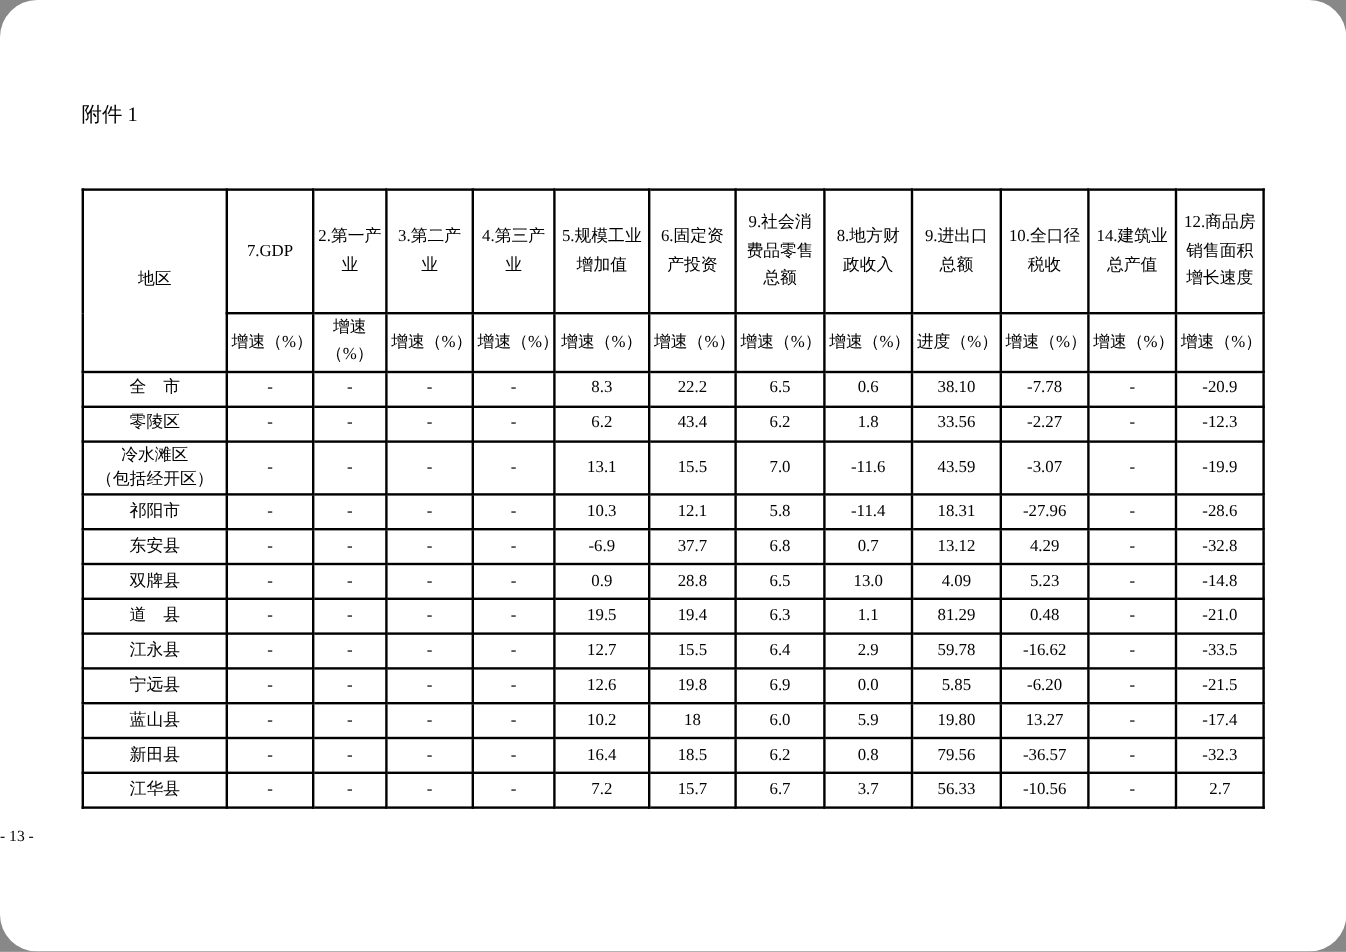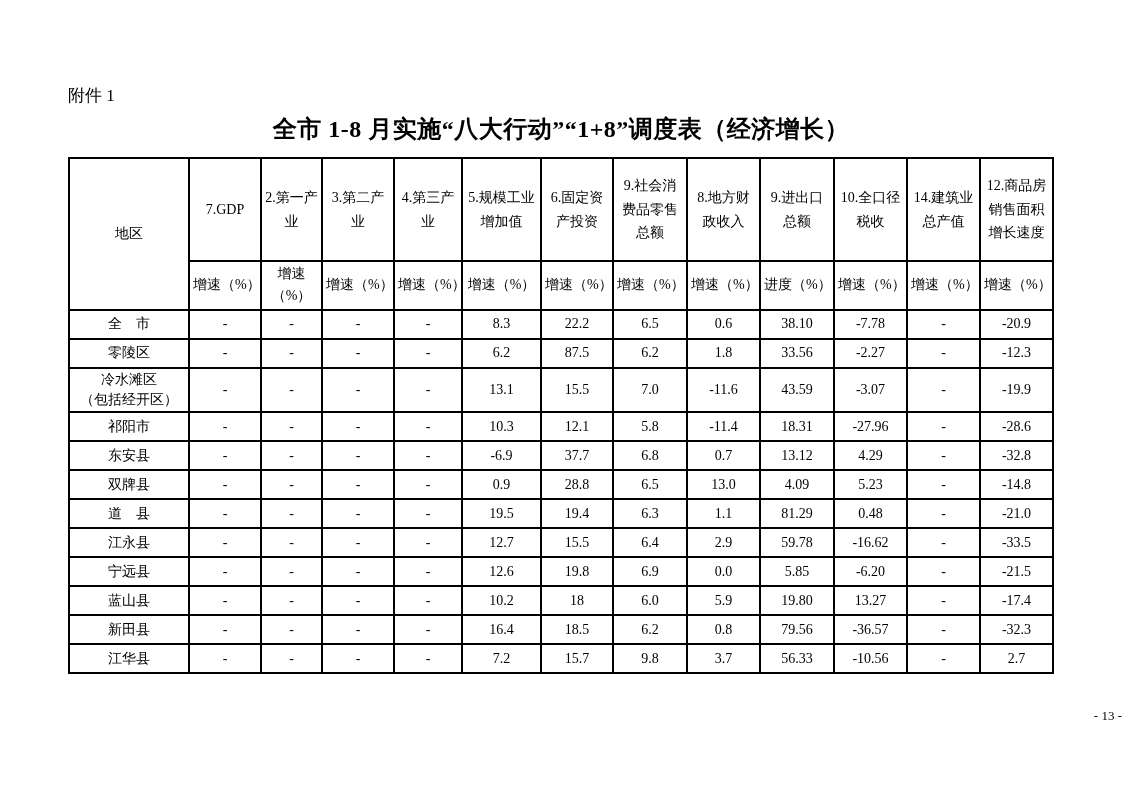--- a/index.html
+++ b/index.html
@@ -3,20 +3,21 @@
 <meta charset="utf-8">
 <style>
   html,body{margin:0;padding:0;background:#888;}
   .page{
     position:relative;
     width:1122px;height:793px;
     background:#ffffff;
     font-family:"Liberation Serif","DejaVu Serif",serif;
     color:#000;
     overflow:hidden;
+    border-radius:31px;
   }
   .attachment{
     position:absolute;left:68px;top:84px;
     font-size:17px;
   }
   .doc-title{
     position:absolute;left:0;top:113px;width:1122px;
     text-align:center;
     font-size:24px;font-weight:bold;
     margin:0;letter-spacing:0.5px;
@@ -39,32 +40,31 @@
   }
   thead tr.hrow1 th{height:99px;line-height:1.7;}
   thead tr.hrow2 th{height:42px;white-space:nowrap;}
   thead tr.hrow2 th.wrap-ok{white-space:normal;line-height:1.6;}
   th.region-head{font-size:15px;}
   tbody td{height:25px;}
   tbody tr.tall td{height:39px;}
   td.region-cell{white-space:pre-line;line-height:1.45;font-size:15px;}
   td.value-cell{font-size:14.5px;}
   .page-footer{
-    position:absolute;left:0;top:708px;width:1122px;
-    text-align:right;
+    position:absolute;left:0;top:689px;width:1122px;
+    text-align:left;
     font-size:13px;
   }
 </style>
 </head>
 <body>
 
 <div class="page">
   <div class="attachment">附件 1</div>
 
-  <h1 class="doc-title">全市 1-8 月实施“八大行动”“1+8”调度表（经济增长）</h1>
 
   <table class="econ">
     <colgroup>
       <col style="width:120px">
       <col style="width:72px">
         <col style="width:61px">
         <col style="width:72px">
         <col style="width:68px">
       <col style="width:79px">
         <col style="width:72px">
@@ -122,21 +122,21 @@
           <td class="value-cell">-</td>
           <td class="value-cell">-20.9</td>
         </tr>
         <tr>
           <td class="region-cell">零陵区</td>
           <td class="value-cell">-</td>
           <td class="value-cell">-</td>
           <td class="value-cell">-</td>
           <td class="value-cell">-</td>
           <td class="value-cell">6.2</td>
-          <td class="value-cell">87.5</td>
+          <td class="value-cell">43.4</td>
           <td class="value-cell">6.2</td>
           <td class="value-cell">1.8</td>
           <td class="value-cell">33.56</td>
           <td class="value-cell">-2.27</td>
           <td class="value-cell">-</td>
           <td class="value-cell">-12.3</td>
         </tr>
         <tr class="tall">
           <td class="region-cell">冷水滩区
 （包括经开区）</td>
@@ -274,21 +274,21 @@
           <td class="value-cell">-32.3</td>
         </tr>
         <tr>
           <td class="region-cell">江华县</td>
           <td class="value-cell">-</td>
           <td class="value-cell">-</td>
           <td class="value-cell">-</td>
           <td class="value-cell">-</td>
           <td class="value-cell">7.2</td>
           <td class="value-cell">15.7</td>
-          <td class="value-cell">9.8</td>
+          <td class="value-cell">6.7</td>
           <td class="value-cell">3.7</td>
           <td class="value-cell">56.33</td>
           <td class="value-cell">-10.56</td>
           <td class="value-cell">-</td>
           <td class="value-cell">2.7</td>
         </tr>
       </tbody>
   </table>
 
   <div class="page-footer">- 13 -</div>

